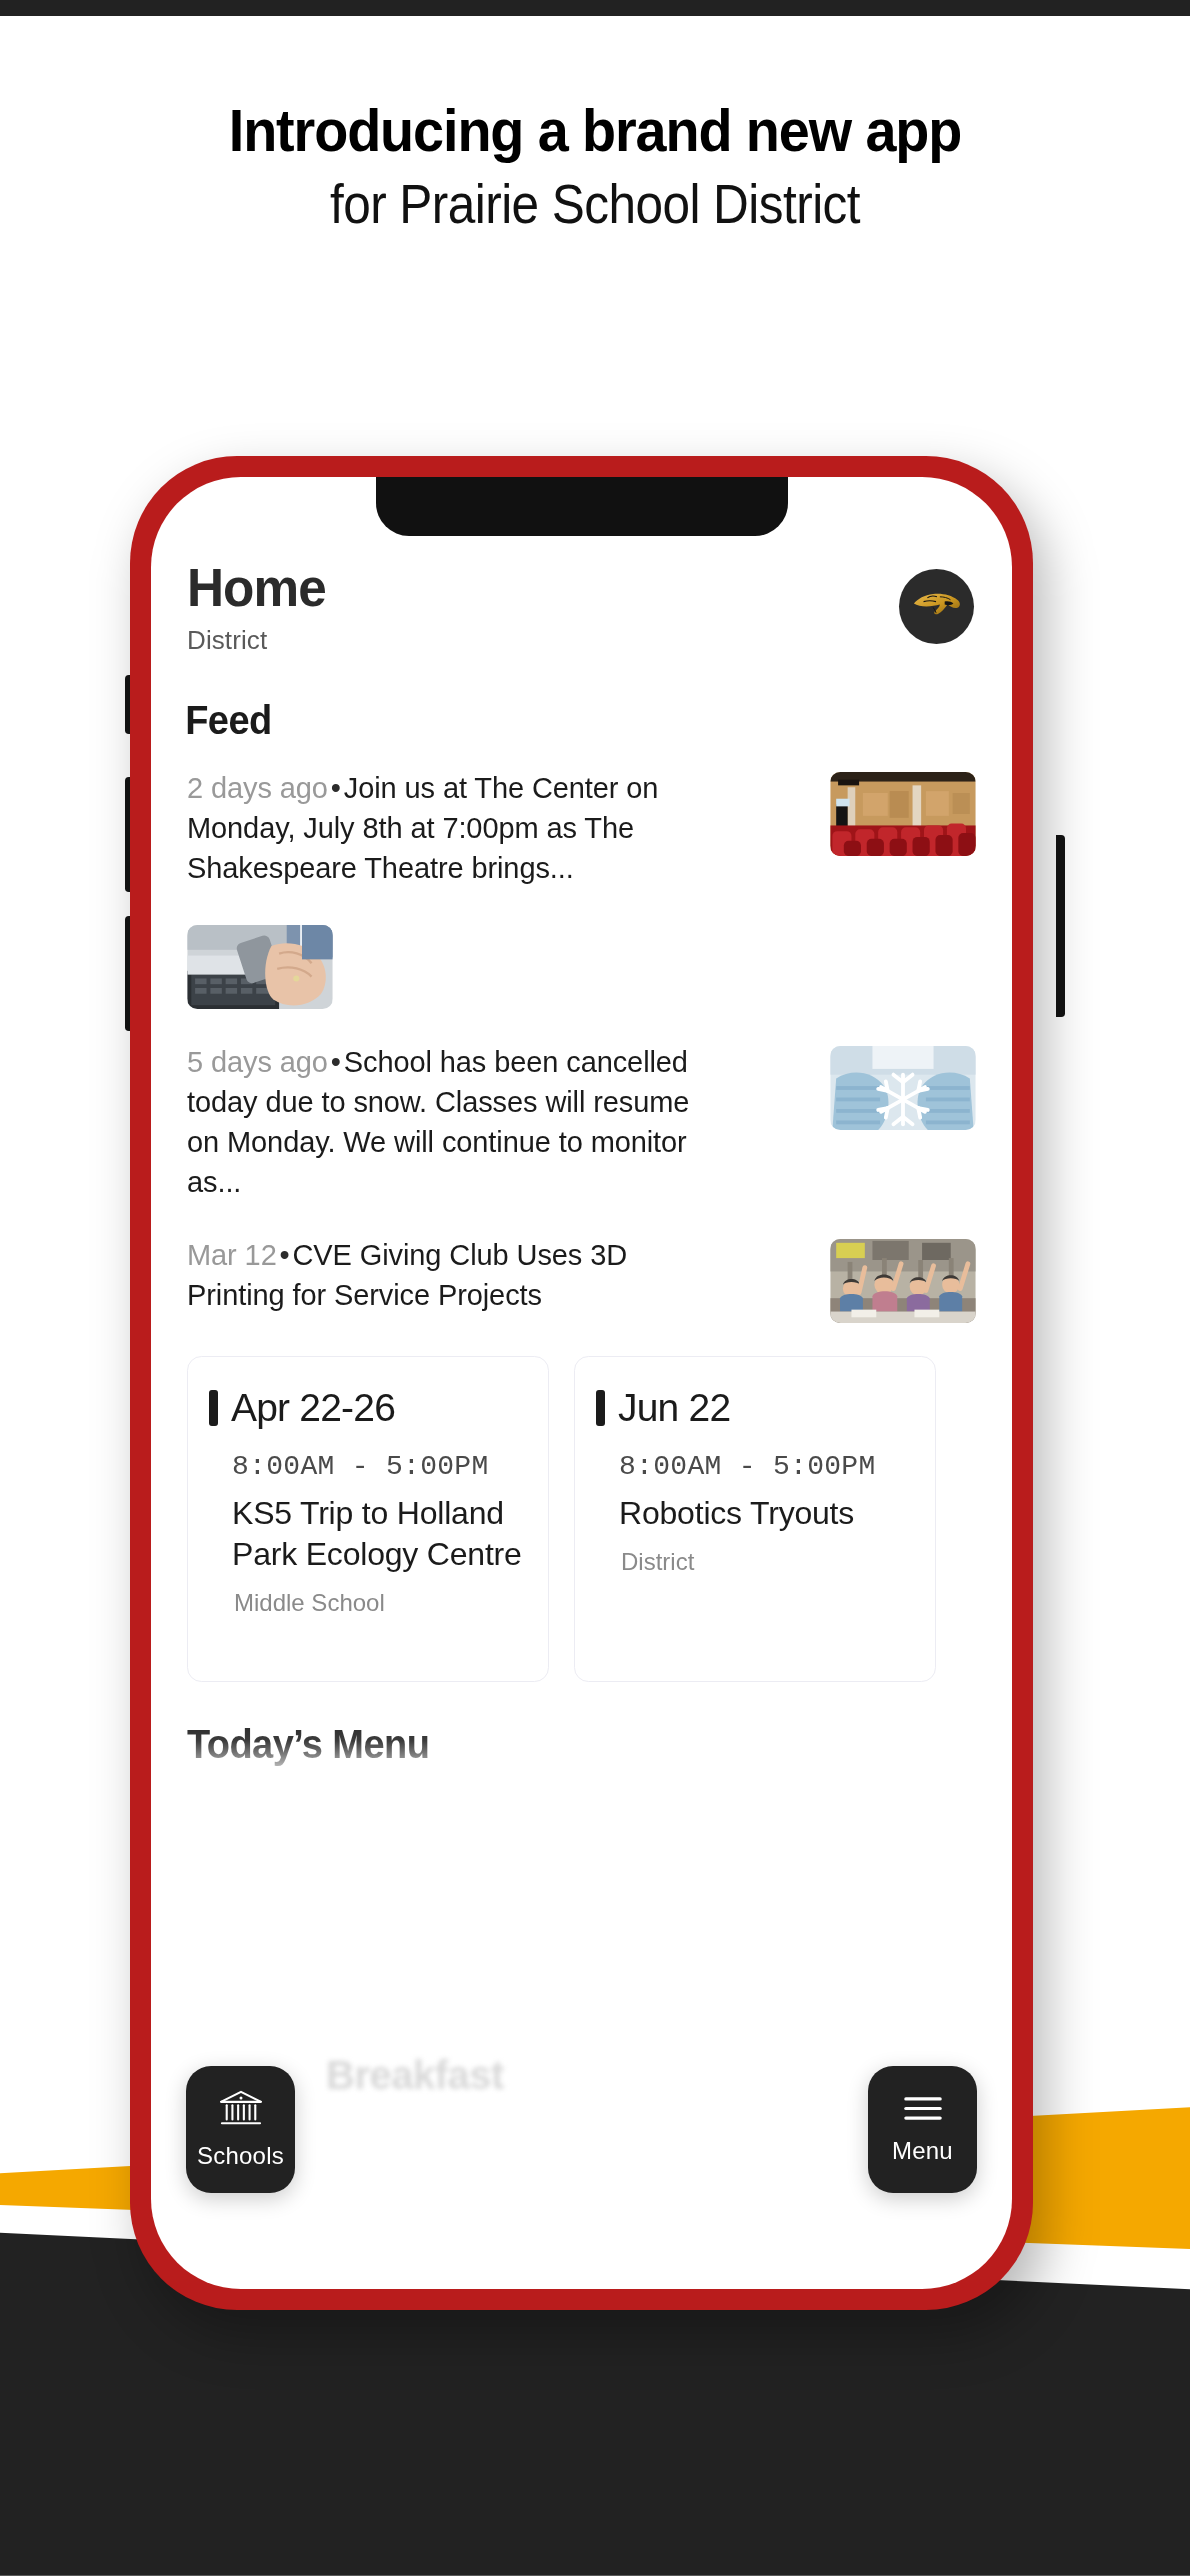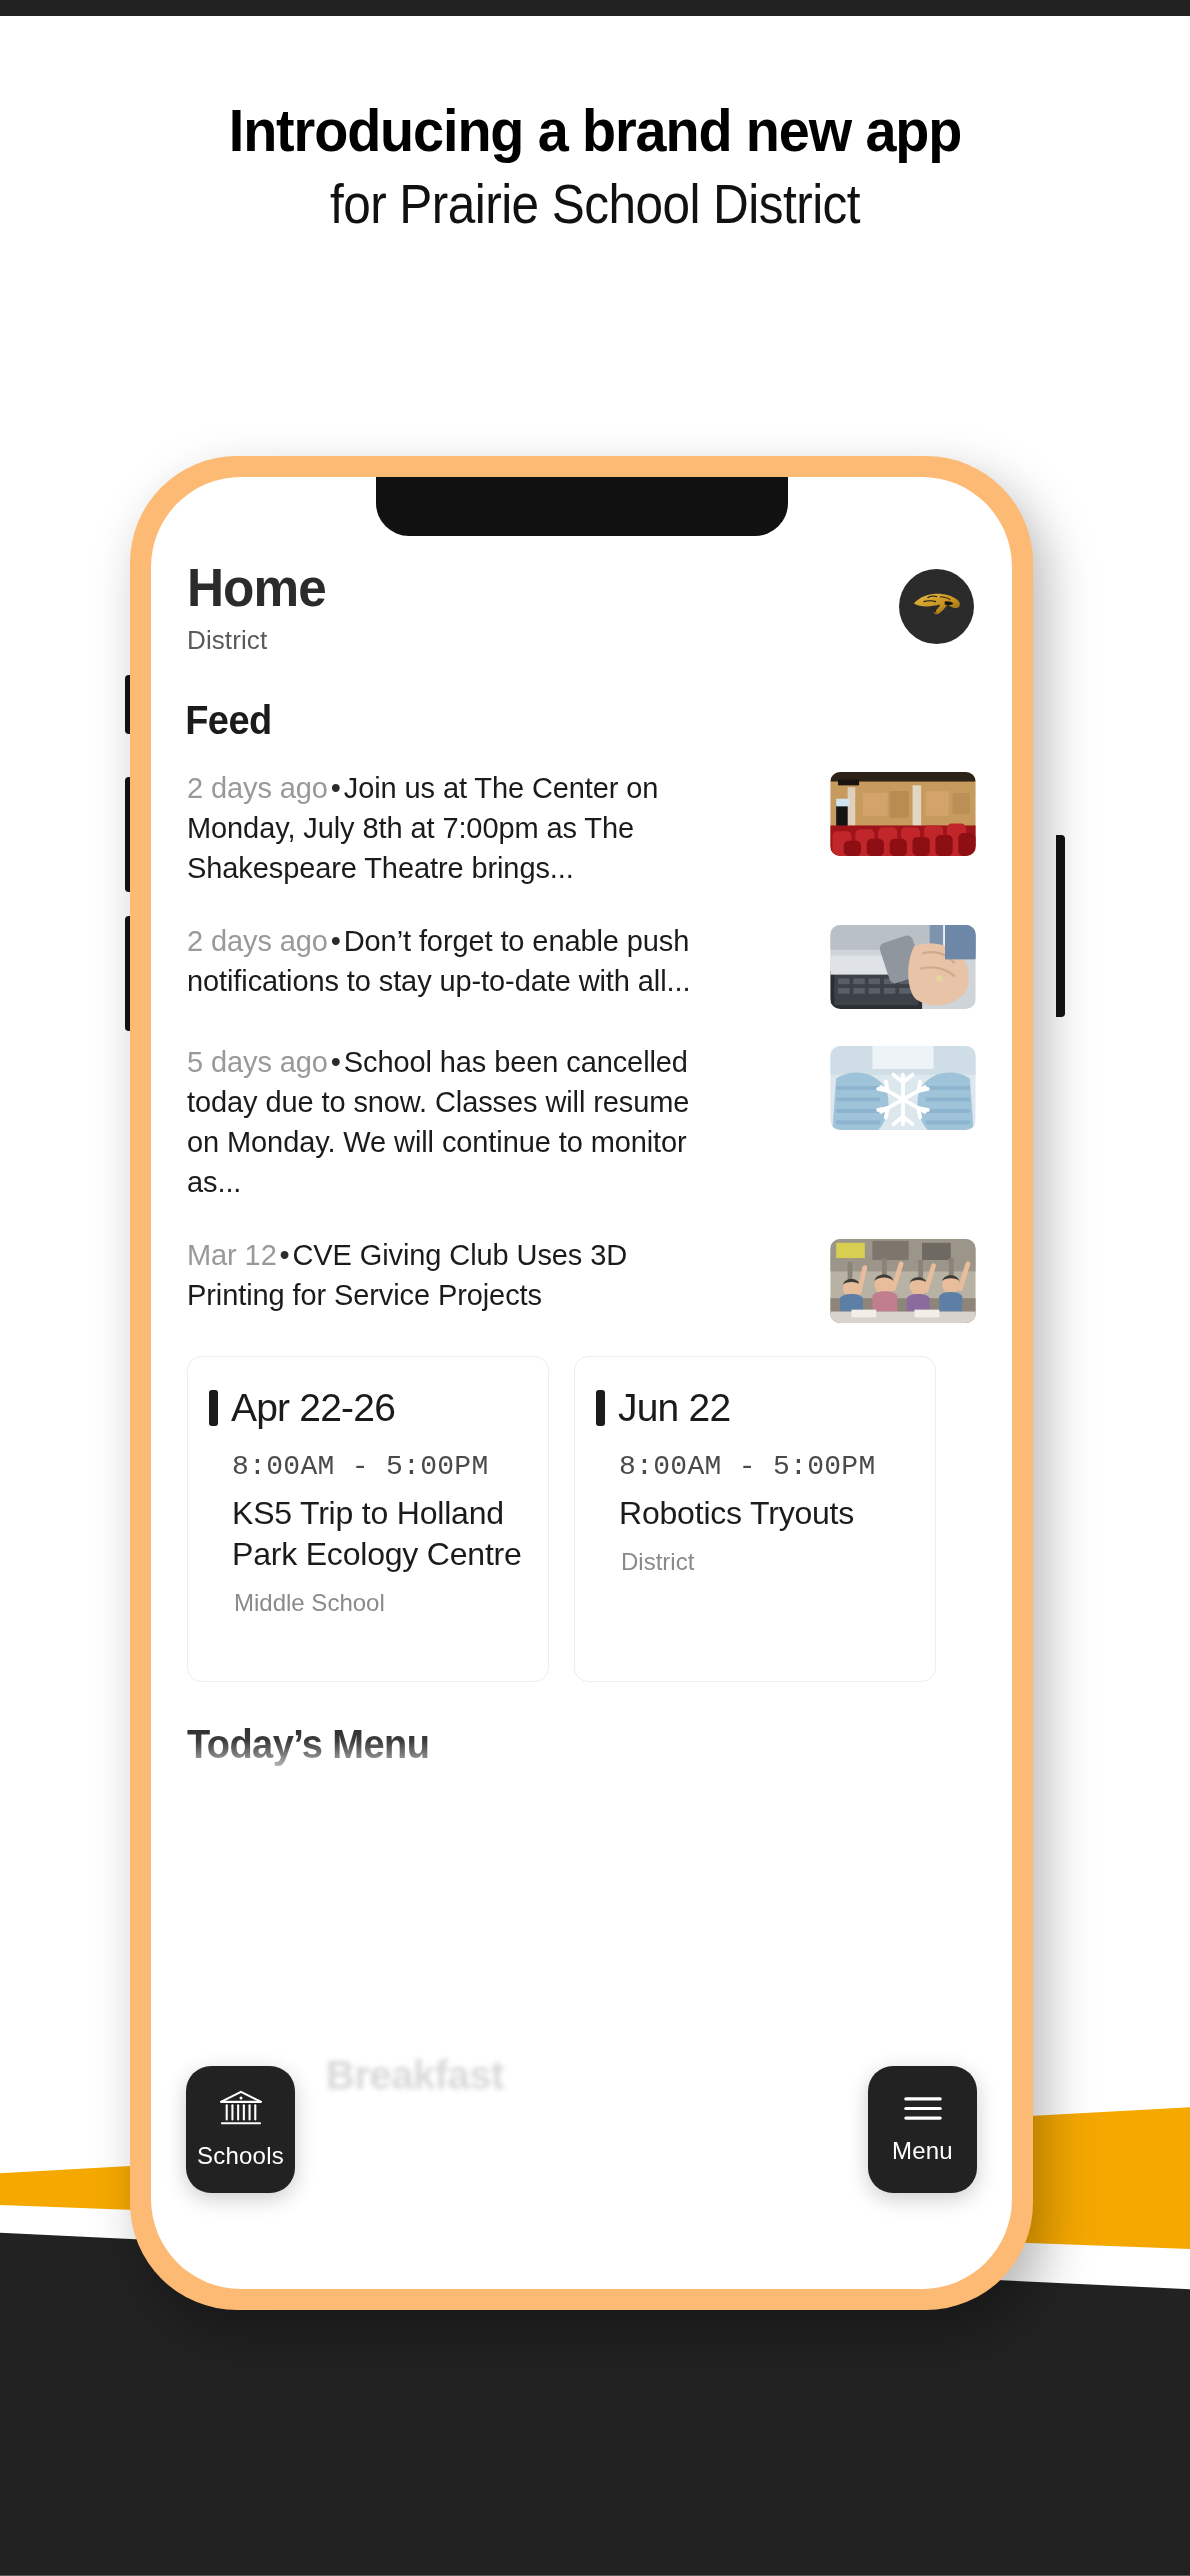--- a/index.html
+++ b/index.html
@@ -57,21 +57,21 @@
   #phone-shadow {
     position:absolute; left:13.4px; top:21px;
     width:903px; height:1859px;
     border-radius:105px;
     background:rgba(0,0,0,0.28);
     filter:blur(25px);
   }
   #phone-frame {
     position:absolute; left:0; top:0;
     width:903px; height:1854px;
-    background:#fdba74;
+    background:#b91c1c;
     border-radius:107px;
     overflow:hidden;
   }
   #phone-screen {
     position:absolute; left:21px; top:21px;
     width:861px; height:1812px;
     background:#ffffff;
     border-radius:90px;
     overflow:hidden;
   }
@@ -361,23 +361,20 @@
                   <rect x="62" y="70" width="18" height="18" rx="5"></rect>
                   <rect x="86" y="68" width="18" height="20" rx="5"></rect>
                   <rect x="110" y="66" width="18" height="22" rx="5"></rect>
                   <rect x="134" y="64" width="18" height="24" rx="5"></rect>
                 </g>
               </svg>
             </div>
           </div>
 
           <div class="feed-item">
-            <div class="feed-text">
-              <span class="feed-age">2 days ago</span><span class="feed-dot">•</span><span>Don’t forget to enable push notifications to stay up-to-date with all...</span>
-            </div>
             <div class="feed-thumb">
               <svg viewBox="0 0 152 88" xmlns="http://www.w3.org/2000/svg">
                 <rect width="152" height="88" fill="#cfd4d8"></rect>
                 <rect x="0" y="0" width="152" height="26" fill="#b9c0c6"></rect>
                 <rect x="104" y="0" width="48" height="34" fill="#7d93ae"></rect>
                 <rect x="118" y="0" width="12" height="34" fill="#e9eef3"></rect>
                 <rect x="0" y="48" width="96" height="40" fill="#2b2f33"></rect>
                 <rect x="4" y="52" width="88" height="32" fill="#3c4248"></rect>
                 <g fill="#585f66">
                   <rect x="8" y="56" width="12" height="6"></rect>

